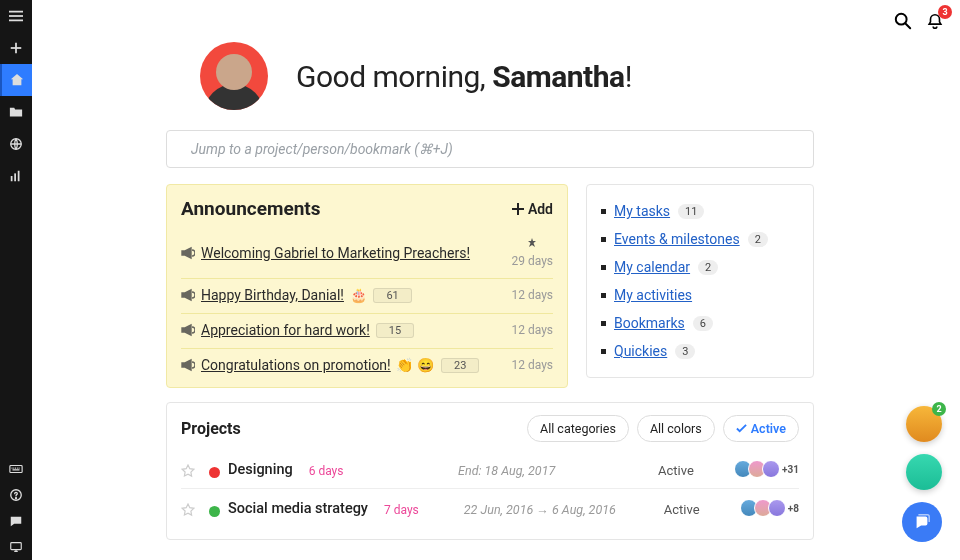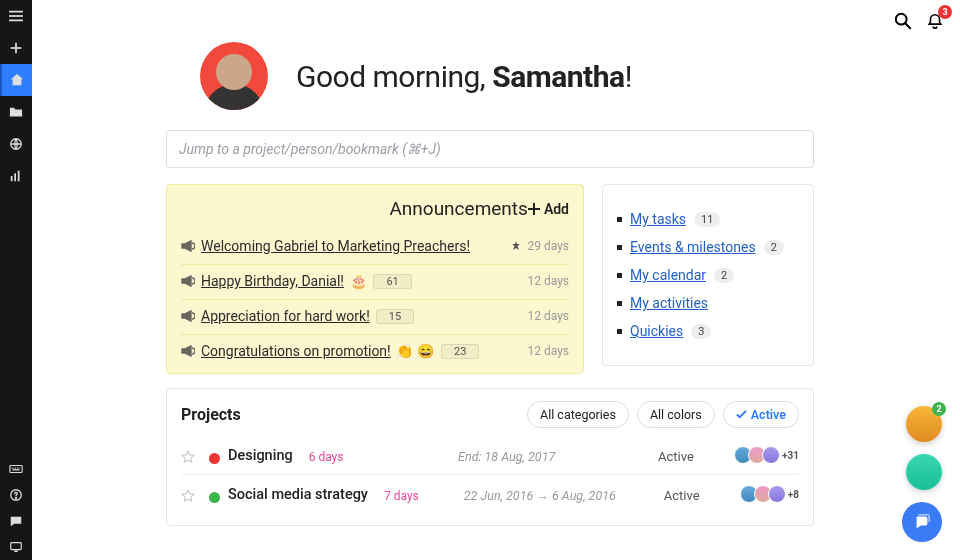--- a/index.html
+++ b/index.html
@@ -113,21 +113,21 @@
     font-size: 30px;
     letter-spacing: -0.5px;
   }
   .greeting-text b { font-weight: 700; }
 
   
   .searchbar {
     margin: 20px 146px 12px 134px;
     border: 1px solid #ddd;
     border-radius: 4px;
-    padding: 10px 12px;
+    padding: 10px 24px;
     color: #9aa0a6;
     font-style: italic;
     font-size: 14px;
     cursor: text;
   }
 
   
   .row {
     margin: 16px 146px 0 134px;
     display: flex;
@@ -143,23 +143,22 @@
     border-radius: 4px;
     padding: 12px 14px 4px 14px;
   }
   .announcements-header {
     display: flex;
     align-items: center;
     margin-bottom: 10px;
   }
   .announcements-title {
     font-size: 19px;
-    font-weight: 400;
+    font-weight: 700;
     flex: 1;
-    text-align: right;
   }
   .add-btn {
     font-size: 14px;
     font-weight: 600;
     cursor: pointer;
     display: flex;
     align-items: center;
     gap: 4px;
   }
   .ann-item {
@@ -183,29 +182,30 @@
     padding: 0 12px;
     color: #555;
   }
   .ann-meta {
     margin-left: auto;
     color: #9a9a9a;
     font-size: 12px;
     display: flex;
     align-items: center;
     gap: 6px;
+    flex-direction: column;
   }
   .pin-icon { width: 10px; height: 10px; }
 
   
   .quicklinks {
-    width: 212px;
+    width: 228px;
     border: 1px solid #e5e5e5;
     border-radius: 4px;
-    padding: 20px 14px;
+    padding: 12px 14px;
   }
   .ql-item {
     display: flex;
     align-items: center;
     gap: 8px;
     padding: 6px 0;
     color: #2261c7;
   }
   .ql-item::before {
     content: "";
@@ -487,20 +487,24 @@
           <div class="ql-item">
             <a>Events &amp; milestones</a>
             <span class="count-pill">2</span>
           </div>
           <div class="ql-item">
             <a>My calendar</a>
             <span class="count-pill">2</span>
           </div>
           <div class="ql-item">
             <a>My activities</a>
+          </div>
+          <div class="ql-item">
+            <a>Bookmarks</a>
+            <span class="count-pill">6</span>
           </div>
           <div class="ql-item">
             <a>Quickies</a>
             <span class="count-pill">3</span>
           </div>
         </div>
     </aside>
   </div>
 
   <section class="projects">

